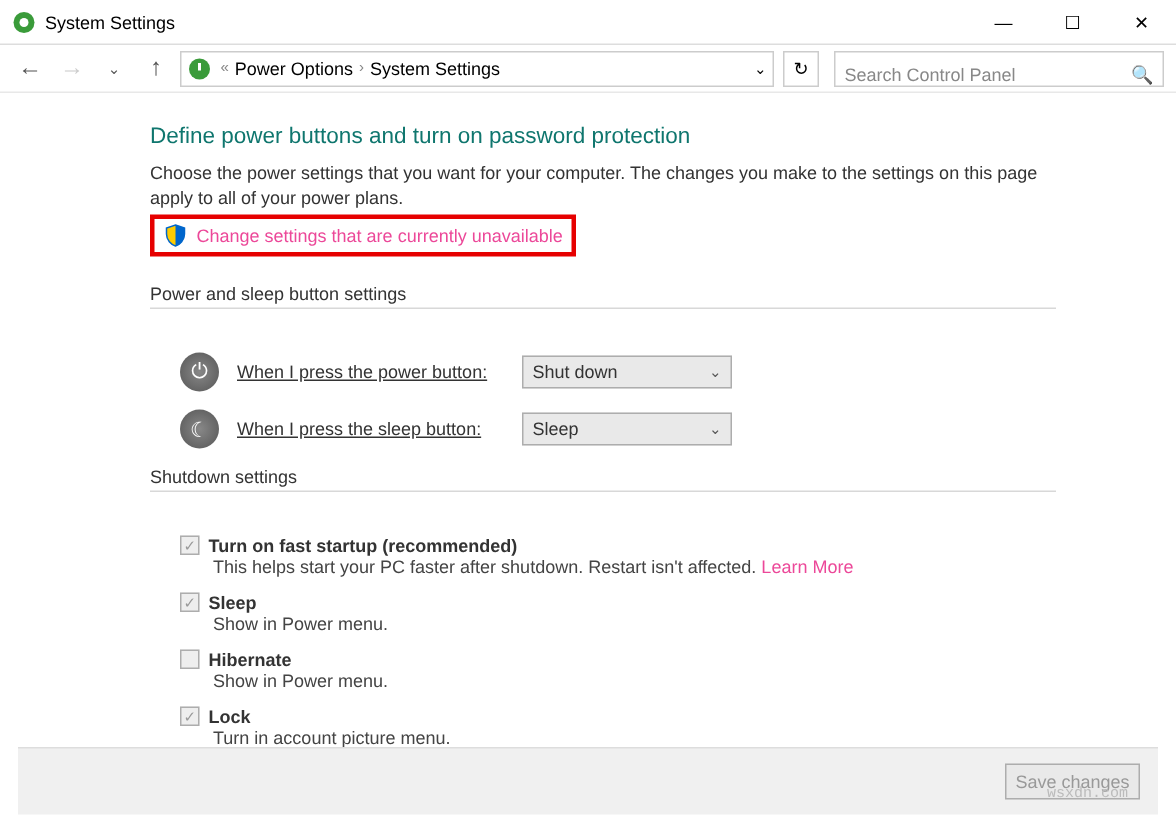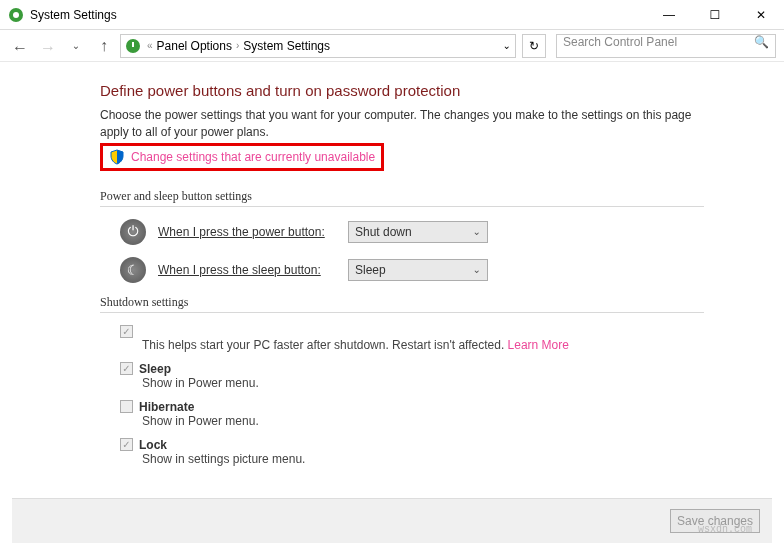--- a/index.html
+++ b/index.html
@@ -9,29 +9,29 @@
     .titlebar .title { font-size: 12px; flex: 1; }
     .win-controls { display: flex; }
     .win-btn { width: 46px; height: 30px; display: flex; align-items: center; justify-content: center; font-size: 12px; }
     .navbar { height: 32px; display: flex; align-items: center; padding: 0 8px; gap: 4px; border-bottom: 1px solid #e8e8e8; }
     .nav-arrow { width: 24px; height: 24px; display: flex; align-items: center; justify-content: center; color: #555; }
     .nav-arrow.disabled { color: #ccc; }
     .address { flex: 1; display: flex; align-items: center; border: 1px solid #ccc; height: 24px; padding: 0 4px; font-size: 12px; background: #fff; }
     .crumb { padding: 0 2px; }
     .crumb-sep { color: #888; padding: 0 2px; font-size: 10px; }
     .refresh { width: 24px; height: 24px; border: 1px solid #ccc; display: flex; align-items: center; justify-content: center; margin-left: 2px; font-size: 12px; }
-    .searchbox { width: 220px; height: 24px; border: 1px solid #ccc; margin-left: 6px; display: flex; align-items: flex-start; padding: 0 6px; font-size: 12px; color: #888; }
+    .searchbox { width: 220px; height: 24px; border: 1px solid #ccc; margin-left: 6px; display: flex; align-items: flex-end; padding: 0 6px; font-size: 12px; color: #888; }
     .searchbox .sicon { margin-left: auto; color: #666; }
     .content { padding: 20px 80px 0 100px; font-size: 12px; color: #333; }
-    .heading { color: #7f1d1d; font-size: 15px; margin-bottom: 8px; }
+    .heading { color: #0f766e; font-size: 15px; margin-bottom: 8px; }
     .descr { margin-bottom: 2px; line-height: 1.4; }
     .highlight-box { border: 3px solid #e60000; padding: 3px 6px; display: inline-flex; align-items: center; margin-bottom: 10px; }
     .shield { width: 16px; height: 16px; margin-right: 6px; }
     .link { color: #ec4899; }
-    .section-head { border-bottom: 1px solid #d8d8d8; padding-bottom: 2px; margin-bottom: 12px; margin-top: 8px; font-family: Liberation Serif, serif; }
+    .section-head { border-bottom: 1px solid #d8d8d8; padding-bottom: 2px; margin-bottom: 29px; margin-top: 8px; }
     .row { display: flex; align-items: center; margin-bottom: 12px; padding-left: 20px; }
     .pwr-icon { width: 26px; height: 26px; border-radius: 50%; background: radial-gradient(#888,#555); display: flex; align-items: center; justify-content: center; margin-right: 12px; color: #fff; font-size: 14px; }
     .row label { width: 190px; text-decoration: underline; }
     .select { width: 140px; height: 22px; border: 1px solid #adadad; background: #e9e9e9; padding: 0 6px; display: flex; align-items: center; justify-content: space-between; font-size: 12px; }
     .chev { font-size: 10px; color: #555; }
     .checkrow { padding-left: 20px; margin-bottom: 10px; }
     .checkrow .cline { display: flex; align-items: center; gap: 6px; }
     .checkrow .helper { padding-left: 22px; color: #444; }
     .chk { width: 13px; height: 13px; border: 1px solid #adadad; display: inline-flex; align-items: center; justify-content: center; font-size: 10px; background: #eee; color: #999; }
     .chk.checked::before { content: "✓"; }
@@ -60,21 +60,21 @@
   <div class="nav-arrow">←</div>
   <div class="nav-arrow disabled">→</div>
   <div class="nav-arrow" style="font-size:10px;">⌄</div>
   <div class="nav-arrow">↑</div>
   <div class="address">
     <svg class="icn" viewBox="0 0 16 16" style="width:16px;height:16px;margin-right:4px;">
         <circle cx="8" cy="8" r="7" fill="#3a9b3a"></circle>
         <path d="M8 4v5" stroke="#fff" stroke-width="2"></path>
       </svg>
     <span class="crumb-sep">«</span>
-    <span class="crumb">Panel Options</span>
+    <span class="crumb">Power Options</span>
     <span class="crumb-sep">›</span>
     <span class="crumb">System Settings</span>
     <span style="margin-left:auto;font-size:10px;">⌄</span>
   </div>
   <div class="refresh">↻</div>
   <div class="searchbox">
     <span>Search Control Panel</span>
     <span class="sicon">🔍</span>
   </div>
 </div>
@@ -109,20 +109,21 @@
       <span>Sleep</span>
       <span class="chev">⌄</span>
     </div>
   </div>
 
   <div class="section-head">Shutdown settings</div>
 
   <div class="checkrow">
     <div class="cline">
       <span class="chk checked"></span>
+      <b>Turn on fast startup (recommended)</b>
     </div>
     <div class="helper">
       <span>This helps start your PC faster after shutdown. Restart isn't affected. </span><span class="link">Learn More</span>
     </div>
   </div>
 
   <div class="checkrow">
     <div class="cline">
       <span class="chk checked"></span>
       <b>Sleep</b>
@@ -136,21 +137,21 @@
       <b>Hibernate</b>
     </div>
     <div class="helper">Show in Power menu.</div>
   </div>
 
   <div class="checkrow">
     <div class="cline">
       <span class="chk checked"></span>
       <b>Lock</b>
     </div>
-    <div class="helper">Show in settings picture menu.</div>
+    <div class="helper">Turn in account picture menu.</div>
   </div>
 </div>
 
 <div class="footer">
   <div class="btn disabled">Save changes</div>
 </div>
 
 <div class="watermark">wsxdn.com</div>
 
 </body></html>

